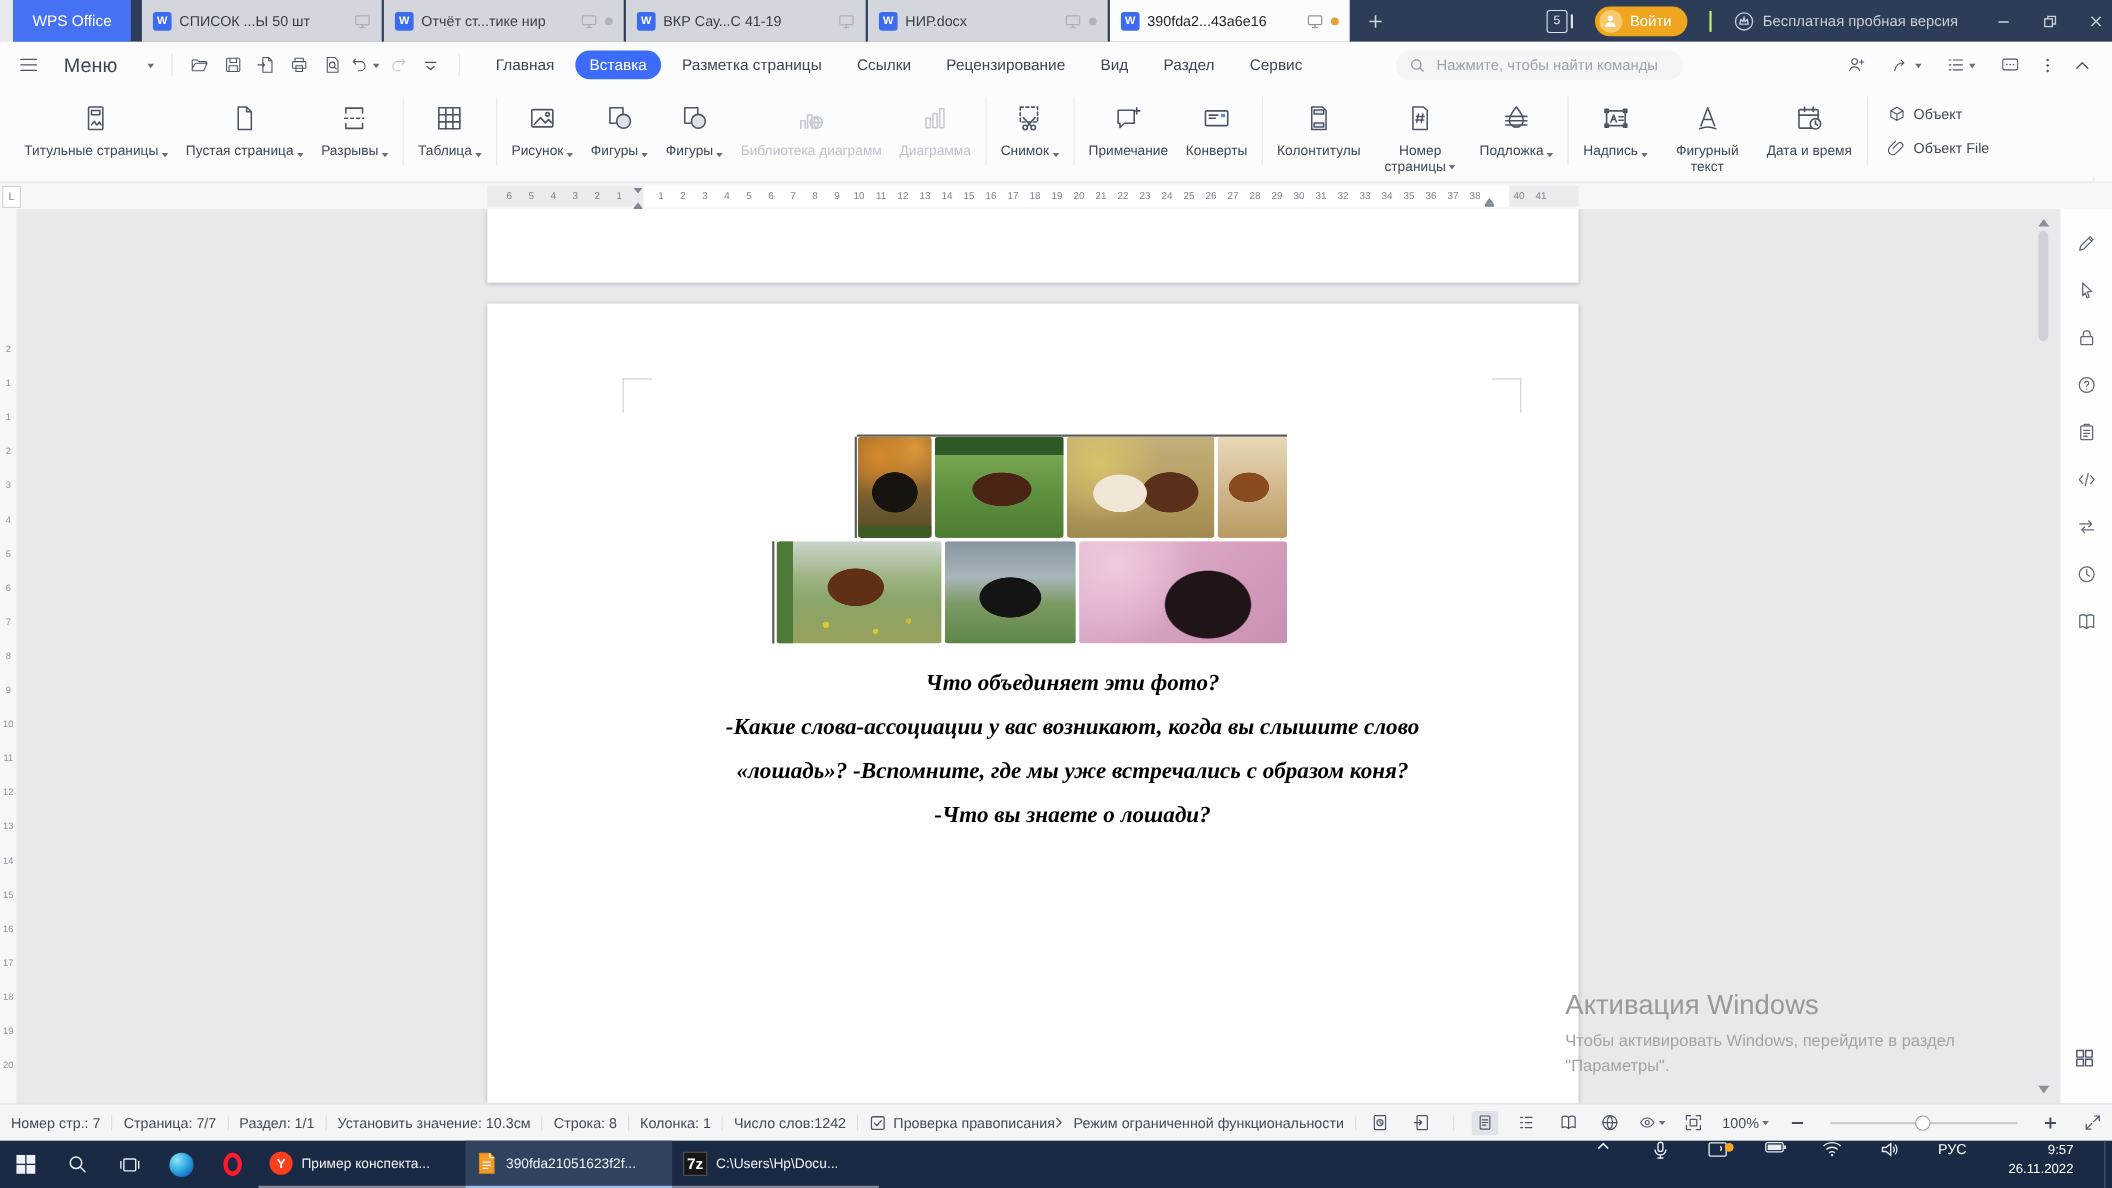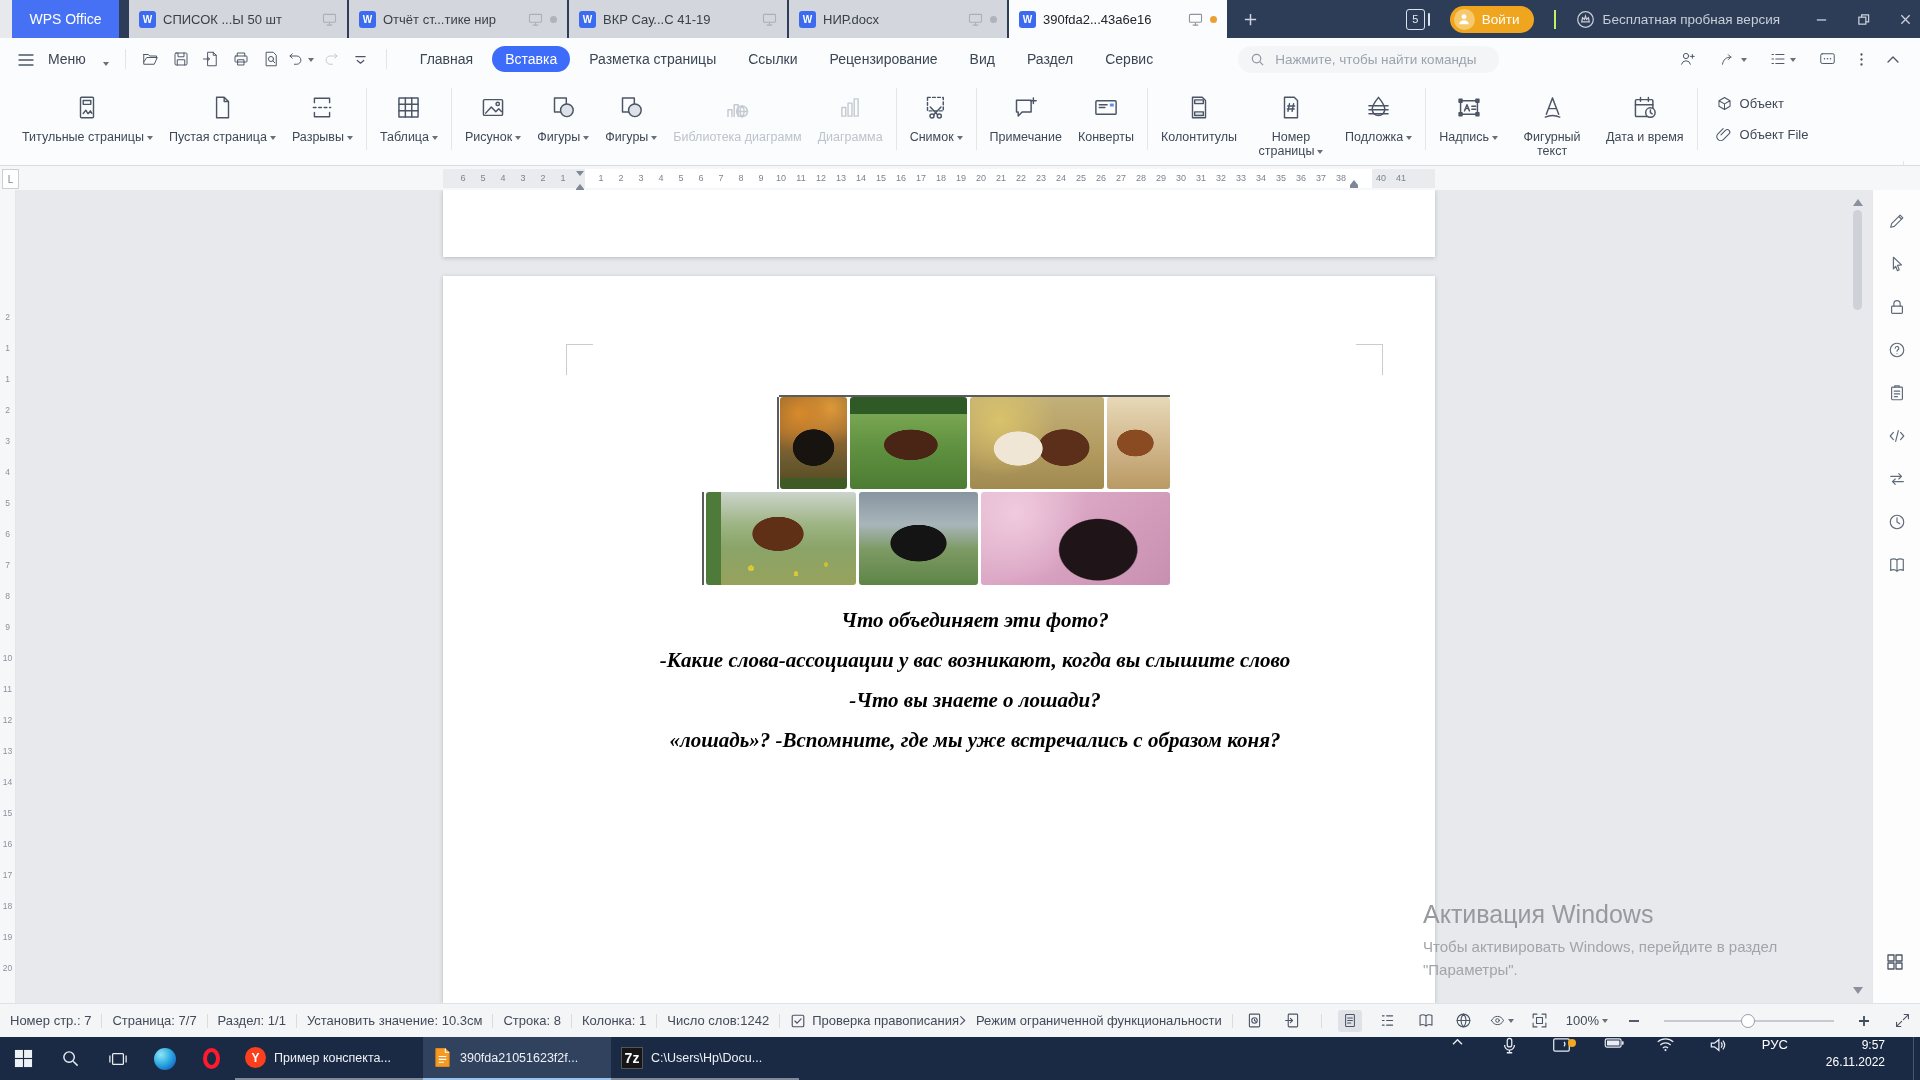--- a/index.html
+++ b/index.html
@@ -24,36 +24,36 @@
   .docsbadge .bx{width:17px;height:19px;border:1.6px solid #dbe2ec;border-radius:3px;color:#e6ebf3;font-size:11px;display:flex;align-items:center;justify-content:center}
   .docsbadge .bar{width:2px;height:13px;background:#dbe2ec;margin-left:3px;border-radius:1px}
   .login{height:27px;border-radius:14px;background:#efa51e;display:flex;align-items:center;gap:7px;padding:0 14px 0 4px;cursor:pointer}
   .login .avatar{width:21px;height:21px;border-radius:50%;background:#f6c96d;display:flex;align-items:center;justify-content:center}
   .login span{color:#fff;font-size:13.5px}
   .trial{display:flex;align-items:center;gap:8px;color:#c9ced6;font-size:13.5px;cursor:pointer;border-left:2px solid #bef264;padding-left:20px}
   .winctl{display:flex}
   .winctl div{width:42px;height:38px;display:flex;align-items:center;justify-content:center;cursor:pointer}
   
   .menubar{position:absolute;top:38px;left:0;width:1920px;height:42px;background:#fbfcfd;display:flex;align-items:center;padding:0 12px;box-sizing:border-box}
-  .menu-btn{display:flex;align-items:flex-end;gap:14px;font-size:14px;color:#3c4654;cursor:pointer;padding:0 6px}
+  .menu-btn{display:flex;align-items:center;gap:24px;font-size:18px;color:#3c4654;cursor:pointer;padding:0 6px}
   .vsep{width:1px;height:20px;background:#e2e5e9;margin:0 10px}
   .qicon{width:30px;height:28px;display:flex;align-items:center;justify-content:center;cursor:pointer;border-radius:4px}
   .mtabs{display:flex;align-items:center;gap:6px;margin-left:10px}
   .mtab{font-size:14px;color:#3b4654;padding:5px 13px;border-radius:15px;cursor:pointer;white-space:nowrap}
   .mtab.active{background:#3d6bfa;color:#fff}
   .cmdsearch{display:flex;align-items:center;gap:8px;margin-left:72px;background:#f4f5f7;border-radius:14px;padding:5px 12px}
   .cmdsearch input{border:none;outline:none;background:transparent;font-size:13.5px;width:210px;color:#555;font-family:"Liberation Sans",sans-serif}
   .cmdsearch input::placeholder{color:#9aa3ae}
   .mright{margin-left:auto;display:flex;align-items:center;gap:22px;padding-right:8px}
   .mright>div{cursor:pointer;display:flex;align-items:center}
   
   .ribbon{position:absolute;top:80px;left:0;width:1920px;height:86px;background:#fbfcfd;border-bottom:1px solid #d9dce1;display:flex;align-items:flex-start;padding:6px 18px 0 14px;box-sizing:border-box;overflow:hidden}
   .rbtn{display:flex;flex-direction:column;align-items:center;gap:7px;padding:5px 8px;border-radius:4px;cursor:pointer}
   .rbtn .ric{height:32px;display:flex;align-items:center}
-  .rbtn .rl{font-size:12.5px;color:#3e4957;white-space:nowrap;line-height:1.15;display:flex;align-items:center;justify-content:center}
+  .rbtn .rl{font-size:12.5px;color:#3e4957;white-space:nowrap;line-height:1.15;display:flex;align-items:flex-end;justify-content:center}
   .rbtn.two .rl{white-space:normal;width:76px;display:block;text-align:center}
   .rbtn.dis{cursor:default}
   .rbtn.dis .rl{color:#bcc3cc}
   .rbtn.dis svg{stroke:#c4cad2}
   .rsep{width:1px;height:62px;background:#e4e6ea;margin:2px 5px 0;flex:none}
   .cstack{display:flex;flex-direction:column;gap:12px;margin:8px 0 0 12px}
   .crow{display:flex;align-items:center;gap:6px;font-size:13px;color:#3e4957;white-space:nowrap;cursor:pointer}
   .rib-scroll{position:absolute;right:0;top:81px;width:16px;height:84px;background:#fcfcfd;border-left:1px solid #e2e5e9;display:flex;align-items:center;justify-content:center;cursor:pointer}
   
   .rulerrow{position:absolute;top:166px;left:0;width:1920px;height:24px;background:#f6f7f8}
@@ -728,22 +728,22 @@
       radial-gradient(ellipse 46px 30px at 50% 55%, #141414 0 60%, transparent 62%),
       linear-gradient(180deg, #8795a0 0%, #a8b5ba 35%, #7d9a64 62%, #5d8547 100%);"></div>
     <div class="ph" style="left:981px;top:302px;width:189px;height:93px;background:
       radial-gradient(ellipse 70px 55px at 62% 62%, #1f1518 0 55%, transparent 57%),
       radial-gradient(circle at 18% 22%, #f0cade, transparent 42%),
       linear-gradient(135deg, #e3b8cf 0%, #d9a3c2 45%, #c890b0 100%);"></div>
 
     <div class="doctext">
       <div>Что объединяет эти фото?</div>
       <div>-Какие слова-ассоциации у вас возникают, когда вы слышите слово</div>
+      <div>«лошадь»? -Вспомните, где мы уже встречались с образом коня?</div>
       <div>-Что вы знаете о лошади?</div>
-      <div>«лошадь»? -Вспомните, где мы уже встречались с образом коня?</div>
     </div>
 
     <div class="wm">
       <div class="wm-title">Активация Windows</div>
       <div class="wm-sub">
         <div>Чтобы активировать Windows, перейдите в раздел</div>
         <div>"Параметры".</div>
       </div>
     </div>
 

